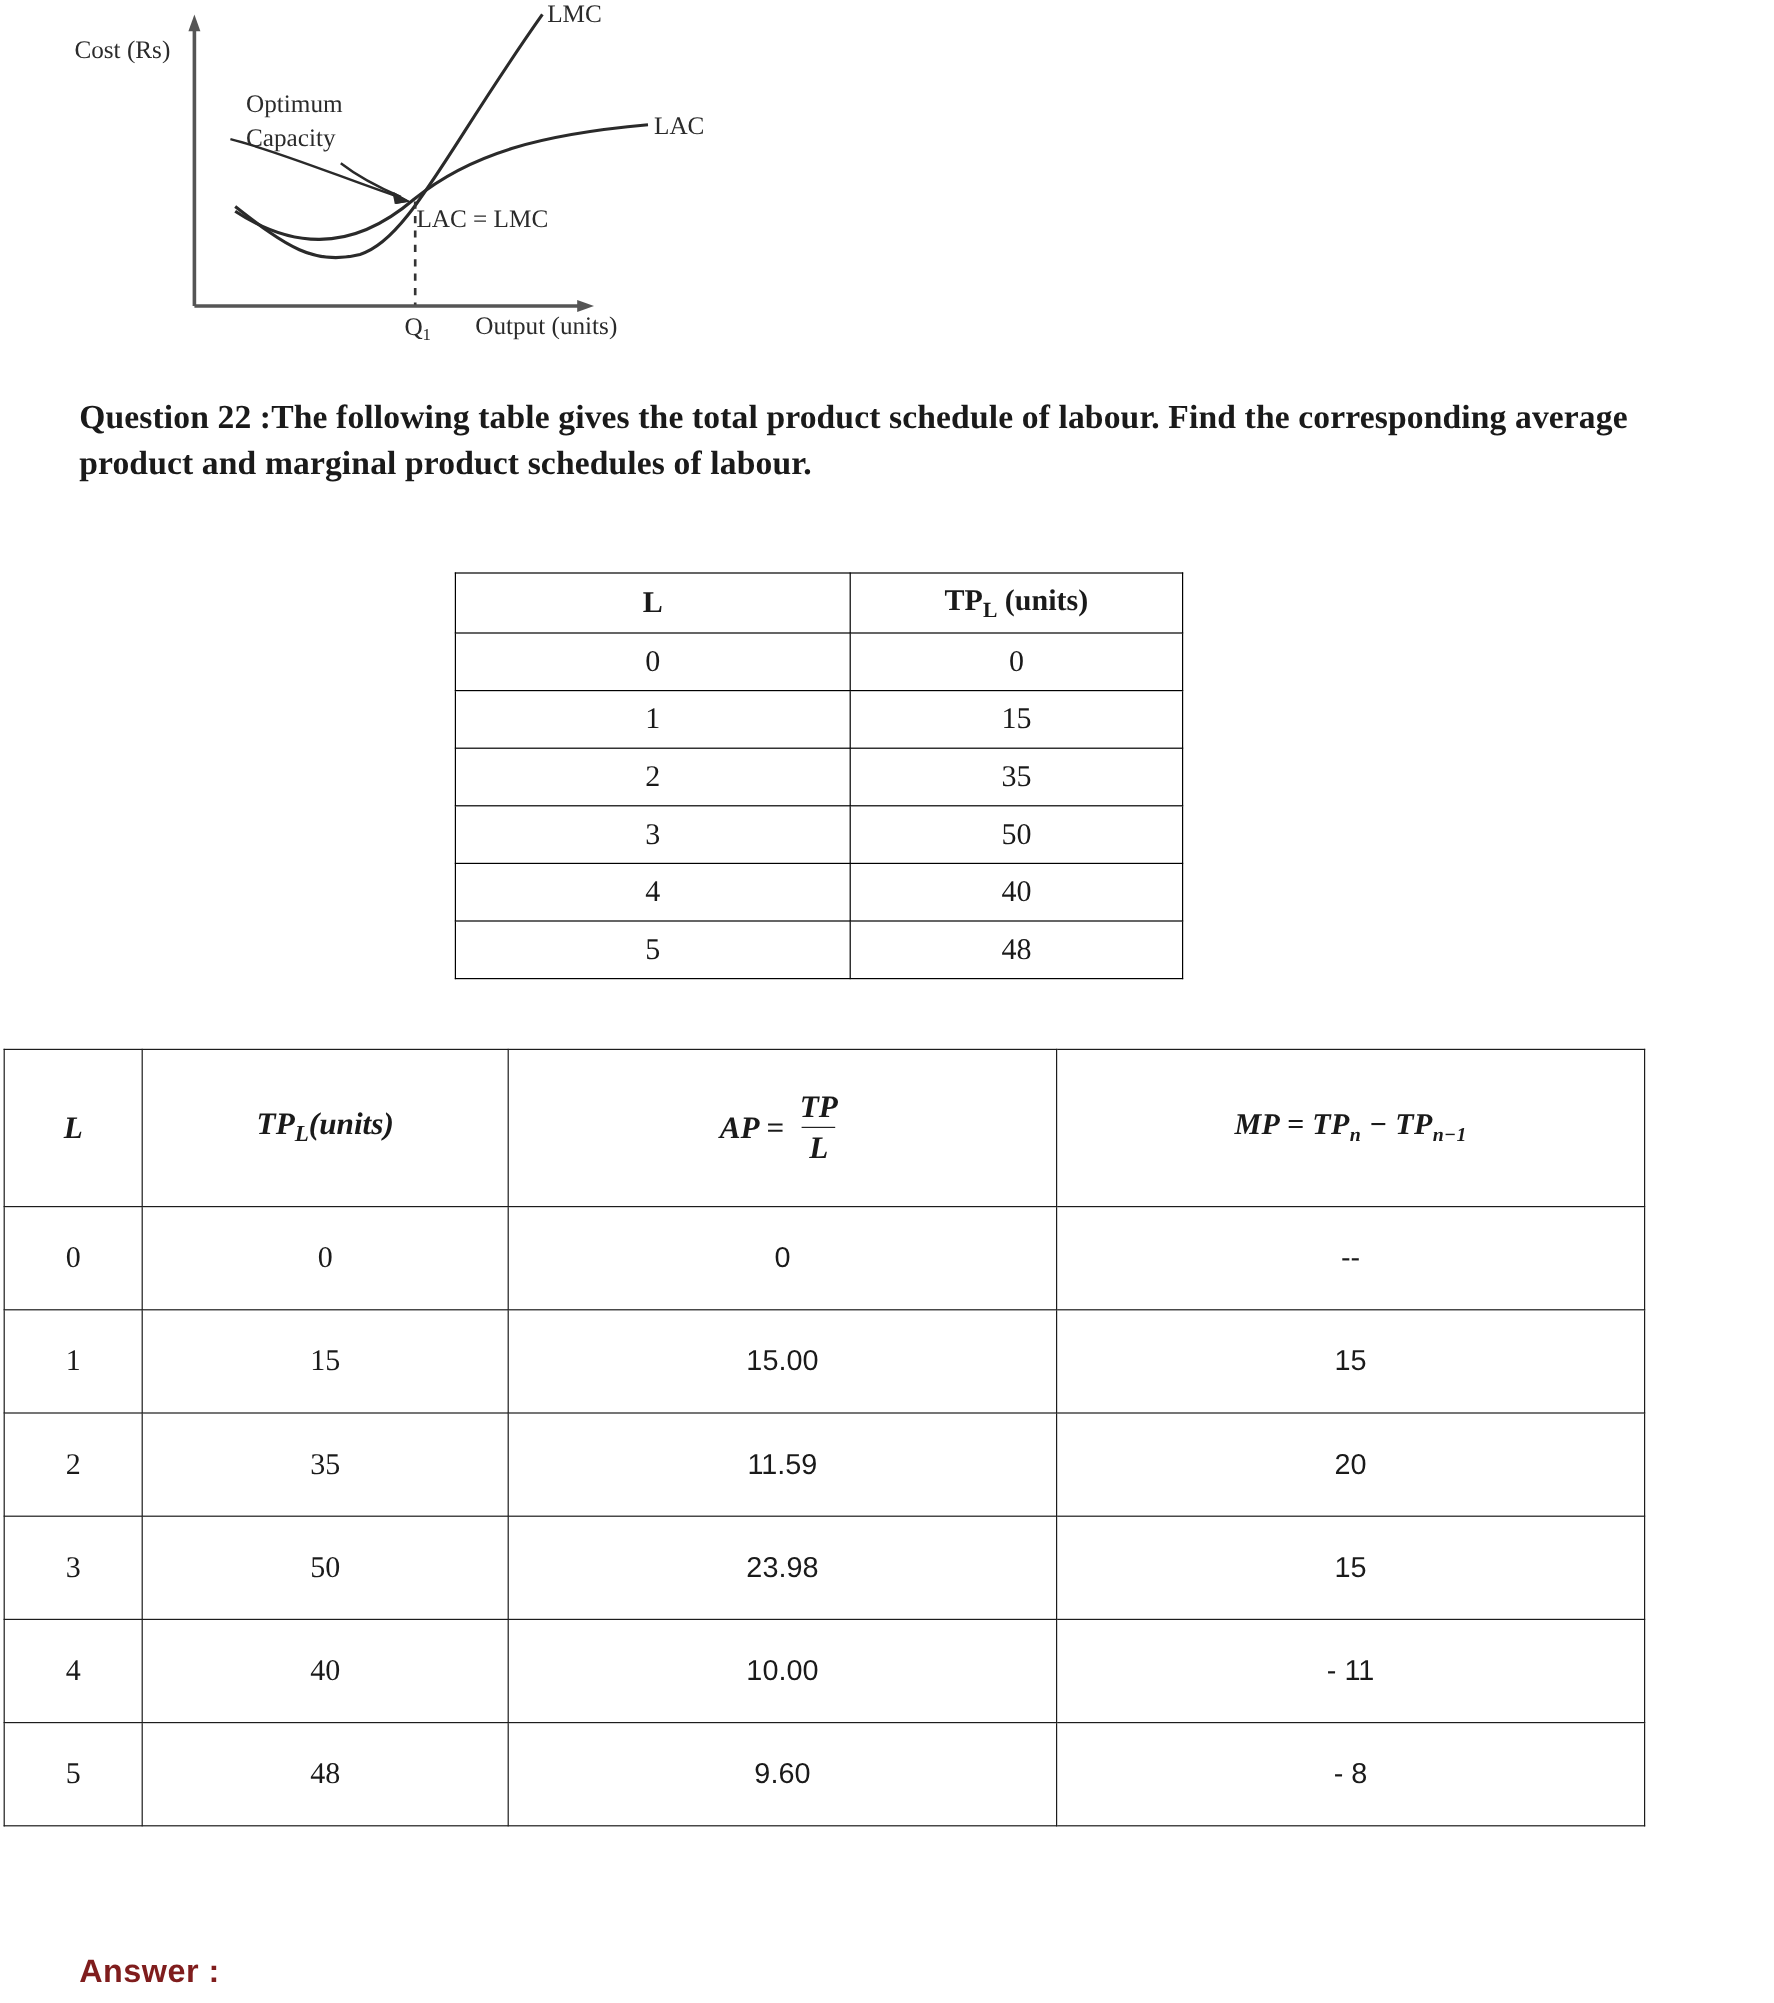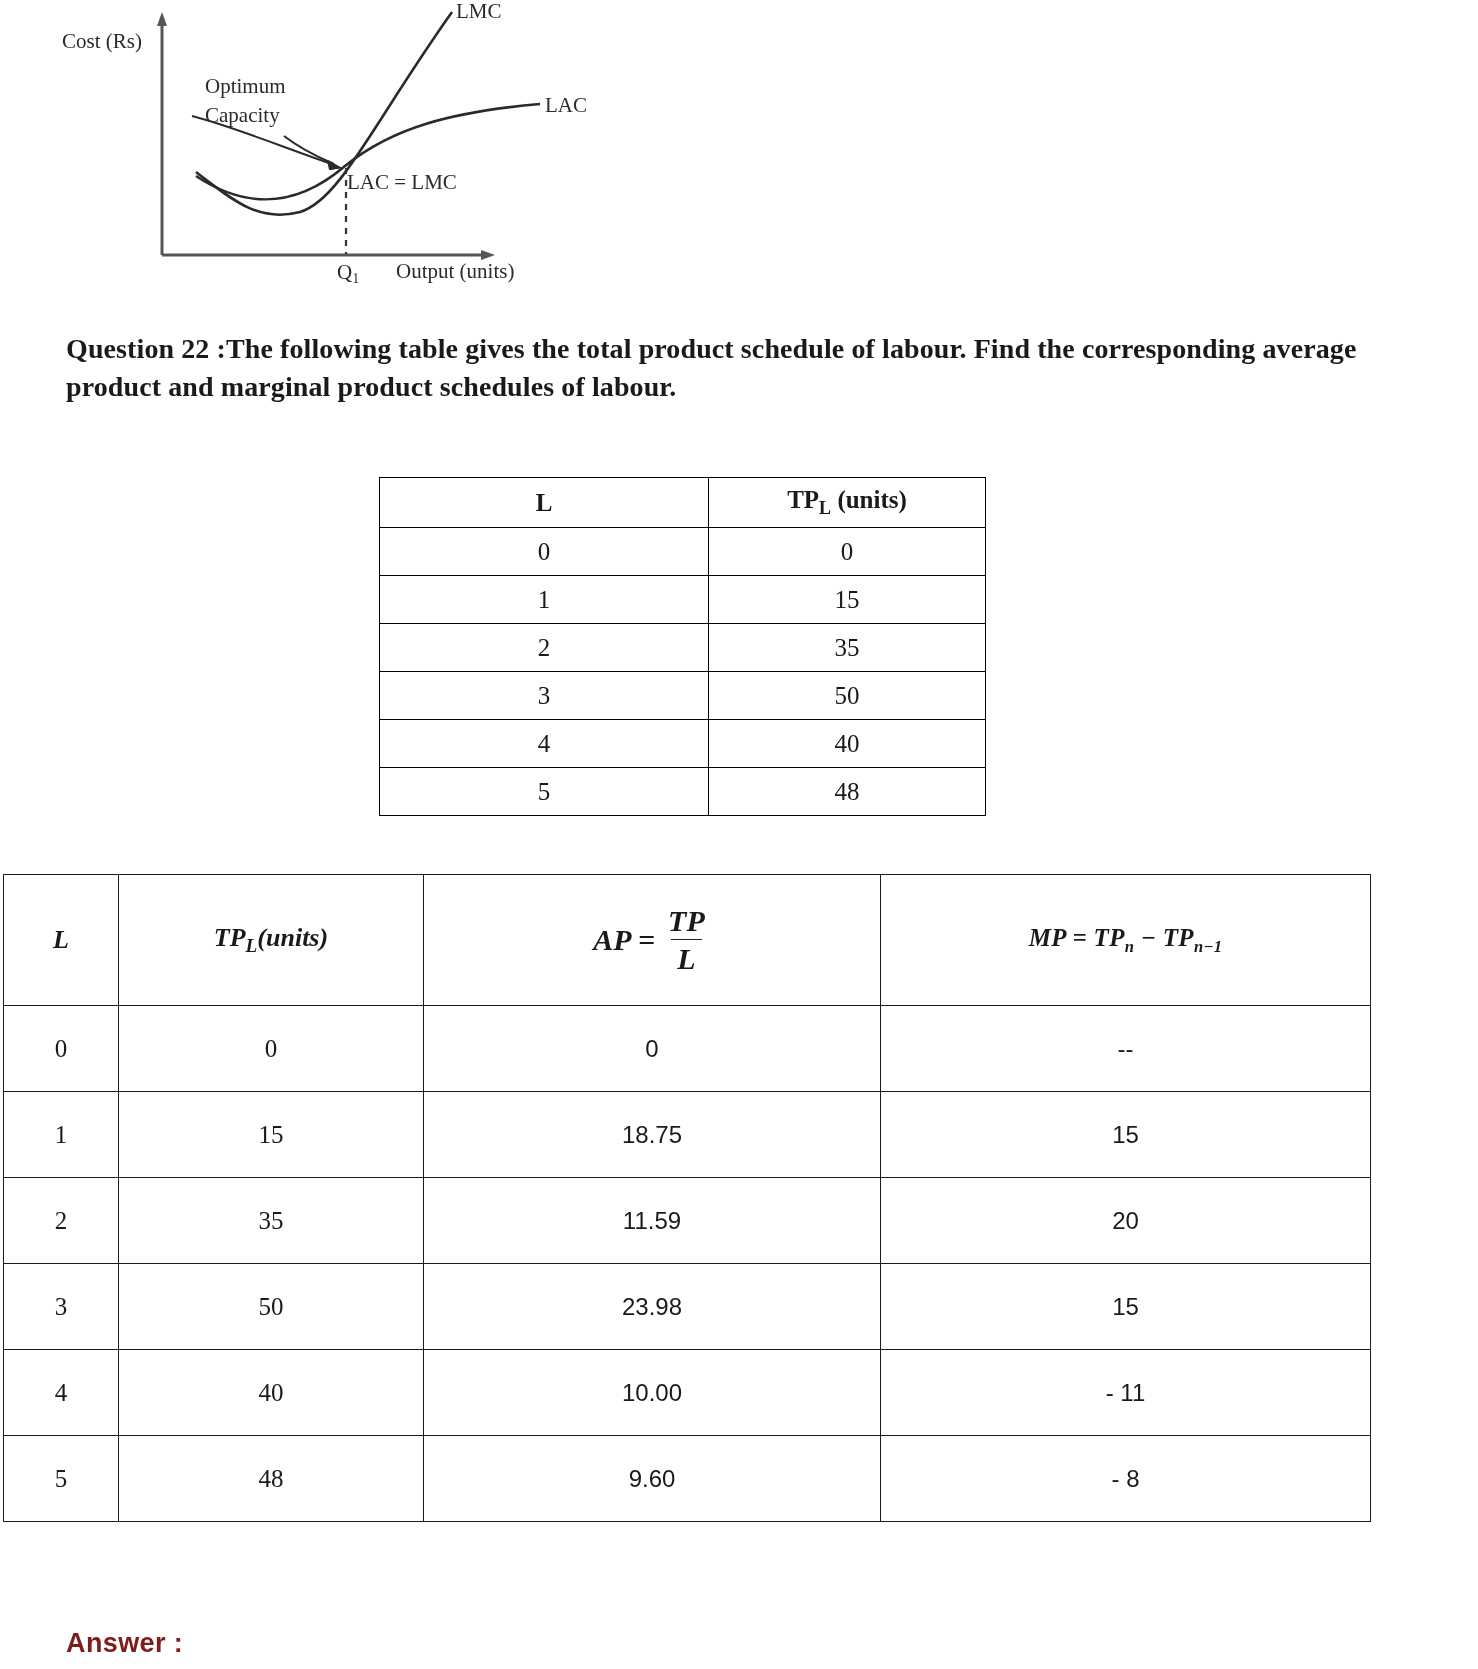--- a/index.html
+++ b/index.html
@@ -112,21 +112,21 @@
     font-size: 0.74em;
     vertical-align: sub;
   }
 
   
   .mathrow {
     display: inline-flex;
     align-items: center;
     justify-content: center;
     font-style: italic;
-    font-size: 30px;
+    font-size: 26px;
     gap: 7px;
   }
   .frac {
     display: inline-flex;
     flex-direction: column;
     align-items: center;
     vertical-align: middle;
     line-height: 1.08;
   }
   .frac .numer { padding: 0 6px 2px 6px; }
@@ -268,21 +268,21 @@
     <tbody>
       <tr>
         <td>0</td>
         <td>0</td>
         <td class="num-sans">0</td>
         <td class="num-sans">--</td>
       </tr>
       <tr>
         <td>1</td>
         <td>15</td>
-        <td class="num-sans">18.75</td>
+        <td class="num-sans">15.00</td>
         <td class="num-sans">15</td>
       </tr>
       <tr>
         <td>2</td>
         <td>35</td>
         <td class="num-sans">11.59</td>
         <td class="num-sans">20</td>
       </tr>
       <tr>
         <td>3</td>

